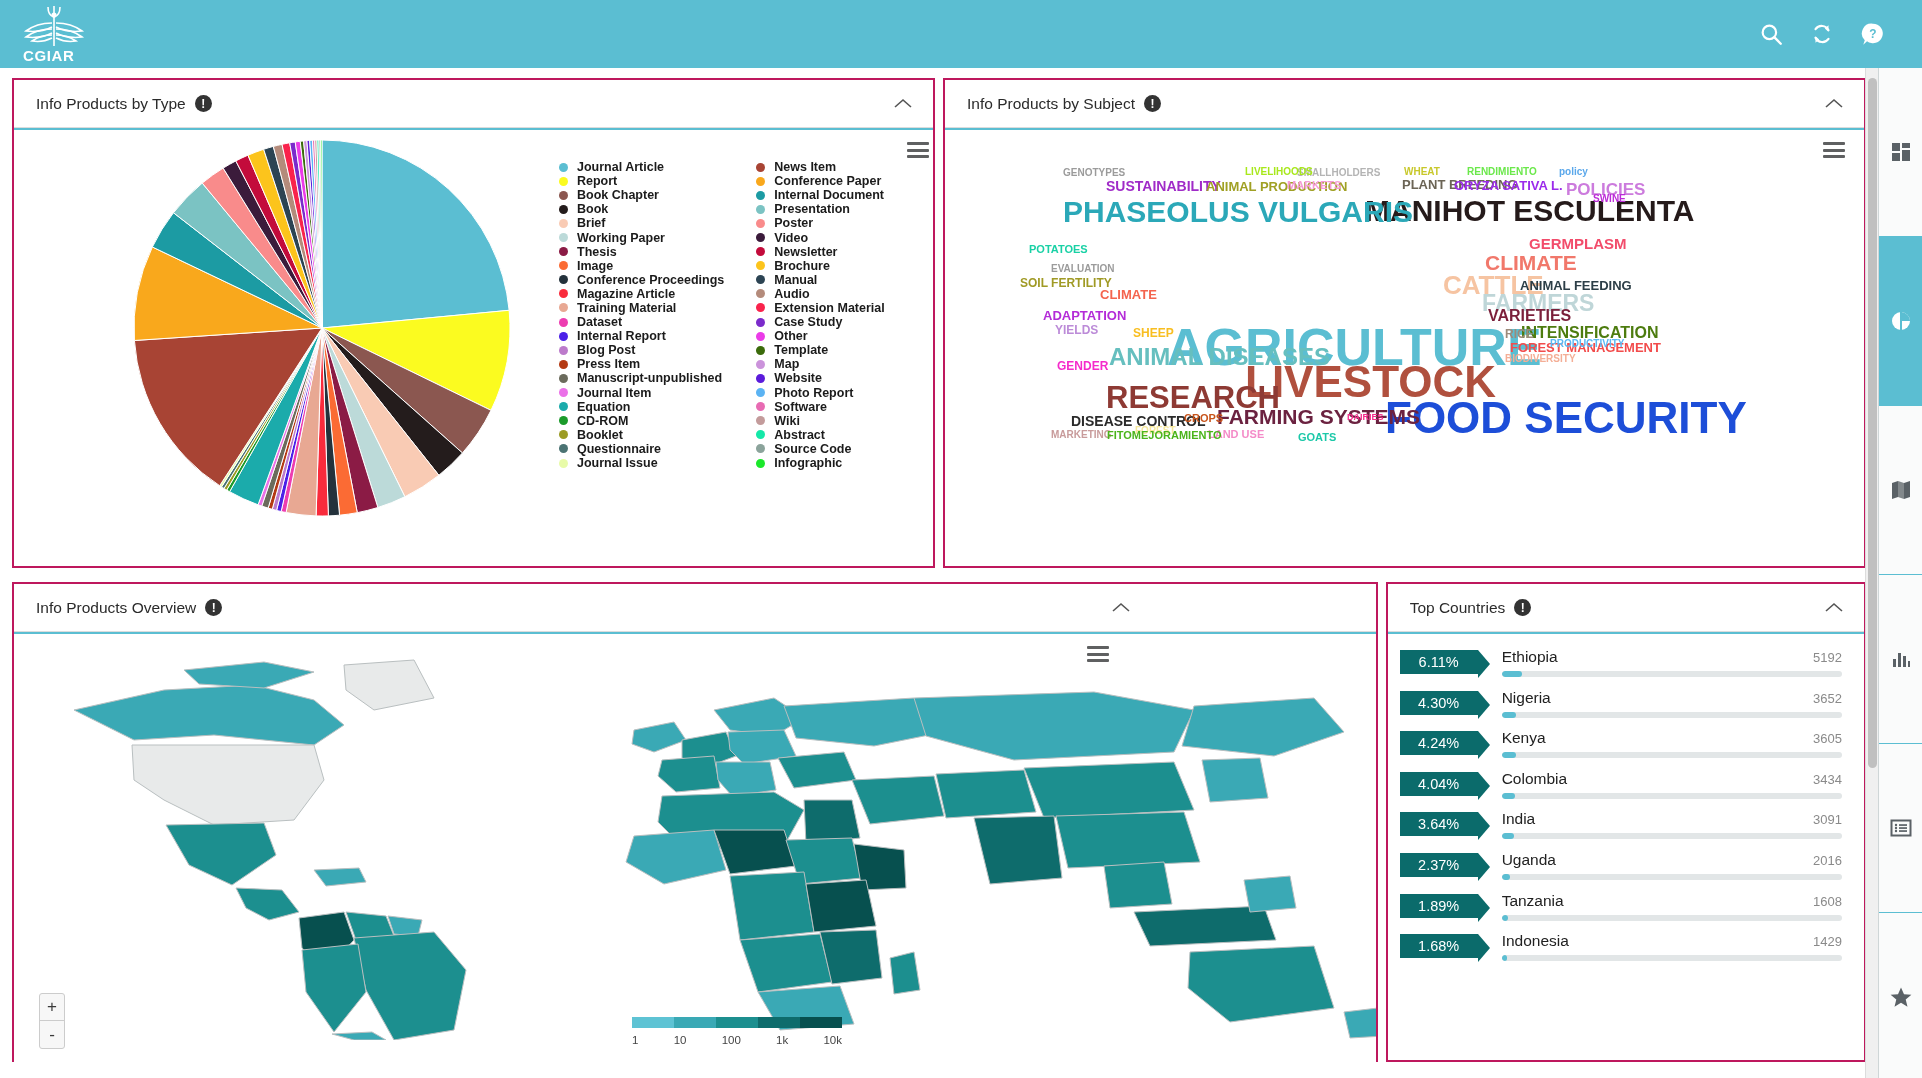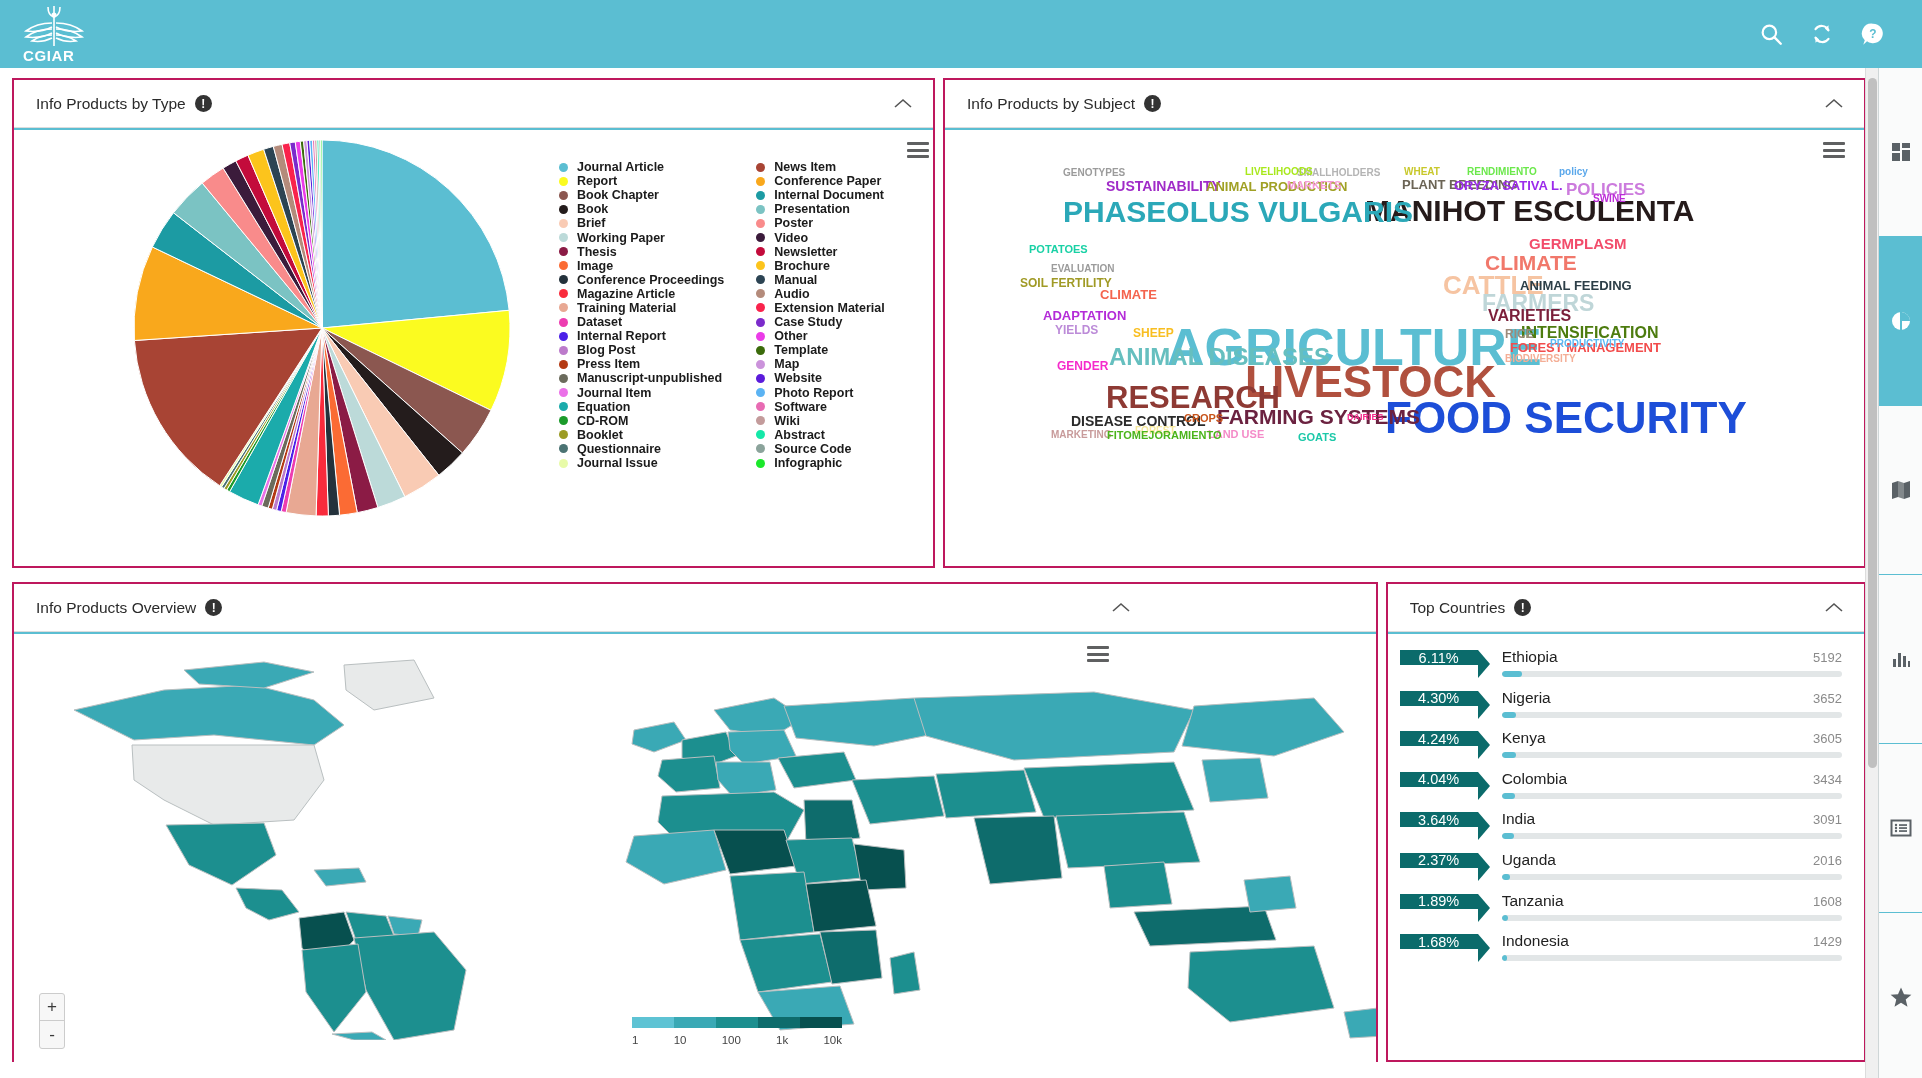--- a/index.html
+++ b/index.html
@@ -117,21 +117,21 @@
   .map-legend-ticks {
     display: flex; justify-content: space-between; margin-top: 6px;
     font-size: 11.5px; color: #444;
   }
 
   
   #panel-countries { width: 484px; height: 480px; margin-top: 14px; margin-left: 8px; }
   .countries-body { padding: 14px 22px 0 12px; overflow: hidden; height: 430px; }
   .country-row { display: flex; align-items: flex-start; height: 40.6px; }
   .pct-tag {
-    position: relative; width: 78px; height: 15px; background: #0b6b6b;
+    position: relative; width: 78px; height: 24px; background: #0b6b6b;
     display: flex; align-items: center; justify-content: center;
     color: #fff; font-size: 14.5px; flex: 0 0 auto; margin-top: 2px;
   }
   .pct-tag::after {
     content: ""; position: absolute; left: 78px; top: 0;
     border-top: 14px solid transparent; border-bottom: 14px solid transparent;
     border-left: 12px solid #0b6b6b;
   }
   .country-main { flex: 1; margin-left: 24px; }
   .country-line { display: flex; justify-content: space-between; align-items: baseline; }

